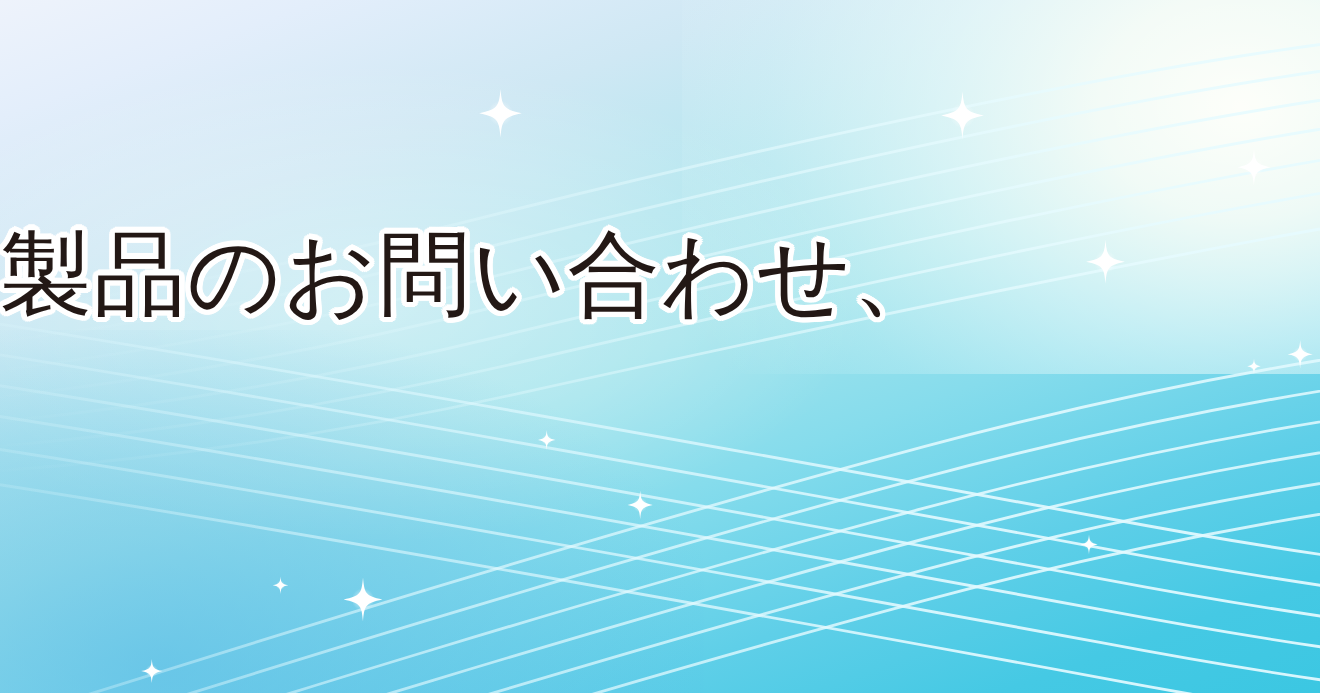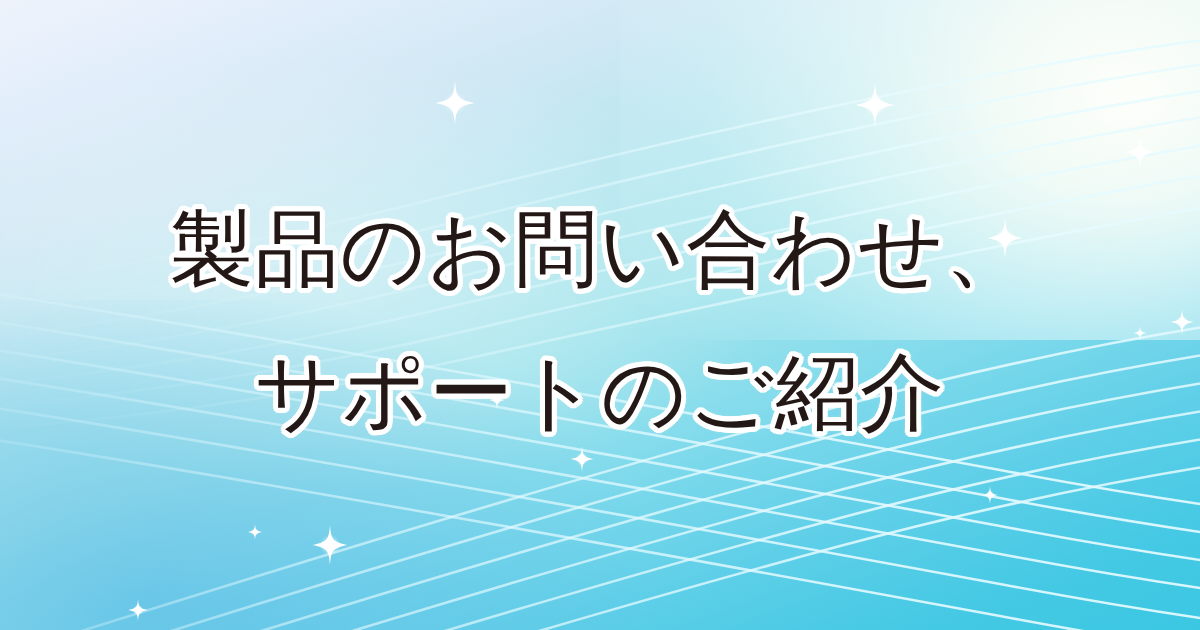--- a/index.html
+++ b/index.html
@@ -84,21 +84,20 @@
     transform: translate(-50%, -50%);
   }
   .sparkle svg { display: block; width: 100%; height: 100%; overflow: visible; }
 
   
   .headline {
     position: absolute;
     left: 0;
     top: 178px;
     width: 1200px;
-    text-align: center;
     line-height: 143px;
     user-select: none;
   }
   .headline .line {
     display: block;
     font-size: 84px;
     font-weight: 500;
     letter-spacing: 0.012em;
     color: #231815;
     -webkit-text-stroke: 0px transparent;
@@ -331,16 +330,15 @@
             </radialGradient>
           </defs>
           <circle cx="0" cy="0" r="26" fill="url(#g-sparkle-12)"></circle>
           <path d="M0,-50 C3,-14 6,-8 44,0 C6,8 3,14 0,50 C-3,14 -6,8 -44,0 C-6,-8 -3,-14 0,-50 Z" fill="#ffffff"></path>
         </svg>
       </div>
   </div>
 
   <div class="headline">
     <span class="line">製品のお問い合わせ、</span>
-    <span class="line">サポートのご紹介</span>
   </div>
 
 </div>
 
 </body></html>

